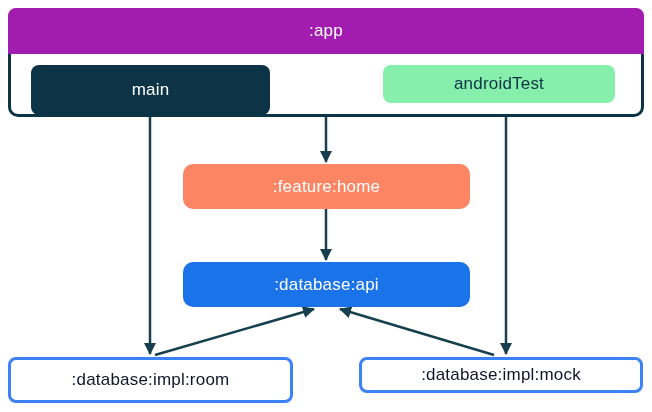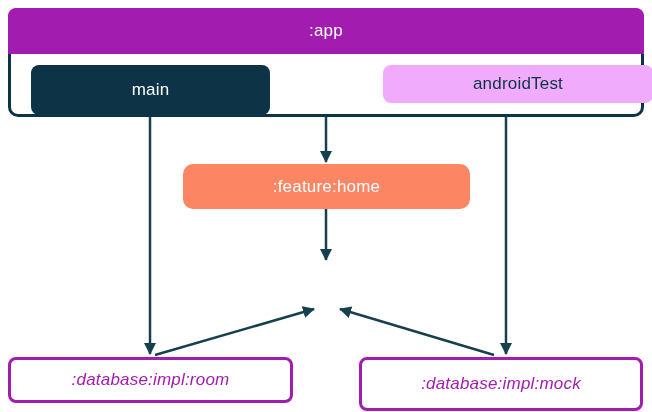--- a/index.html
+++ b/index.html
@@ -50,53 +50,52 @@
   }
   .node-main {
     left: 31px; top: 65px;
     width: 239px; height: 50px;
     background: #0d3446;
     border-radius: 8px;
     color: #ffffff;
   }
   .node-androidtest {
     left: 383px; top: 65px;
-    width: 270px; height: 38px;
-    background: #f0abfc;
+    width: 232px; height: 38px;
+    background: #86efac;
     border-radius: 8px;
     color: #0d3446;
   }
   .node-feature-home {
     left: 183px; top: 164px;
     width: 287px; height: 45px;
     background: #fc8564;
     border-radius: 10px;
     color: #ffffff;
   }
   .node-database-api {
     left: 183px; top: 262px;
     width: 287px; height: 45px;
     background: #1a73e8;
     border-radius: 10px;
     color: #ffffff;
   }
   .node-impl {
     background: #ffffff;
-    border: 3px solid #a21caf;
+    border: 3px solid #3b82f6;
     border-radius: 8px;
-    color: #a21caf;
-    font-style: italic;
+    color: #0f172a;
   }
   .node-impl-room {
     left: 8px; top: 357px;
     width: 285px; height: 46px;
   }
   .node-impl-mock {
     left: 359px; top: 357px;
-    width: 284px; height: 54px;
+    width: 284px; height: 36px;
   }
 </style>
 </head>
 <body>
 
 <div class="canvas">
 
   <svg class="edges" width="652" height="412" viewBox="0 0 652 412">
     <defs>
       <marker id="arrow" markerUnits="userSpaceOnUse" markerWidth="14" markerHeight="14" refX="11" refY="6" orient="auto">
@@ -120,20 +119,23 @@
     <span>main</span>
   </div>
   <div class="node node-androidtest">
     <span>androidTest</span>
   </div>
 
   <div class="node node-feature-home">
     <span>:feature:home</span>
   </div>
 
+  <div class="node node-database-api">
+    <span>:database:api</span>
+  </div>
 
   <div class="node node-impl node-impl-room">
     <span>:database:impl:room</span>
   </div>
   <div class="node node-impl node-impl-mock">
     <span>:database:impl:mock</span>
   </div>
 
 </div>
 

